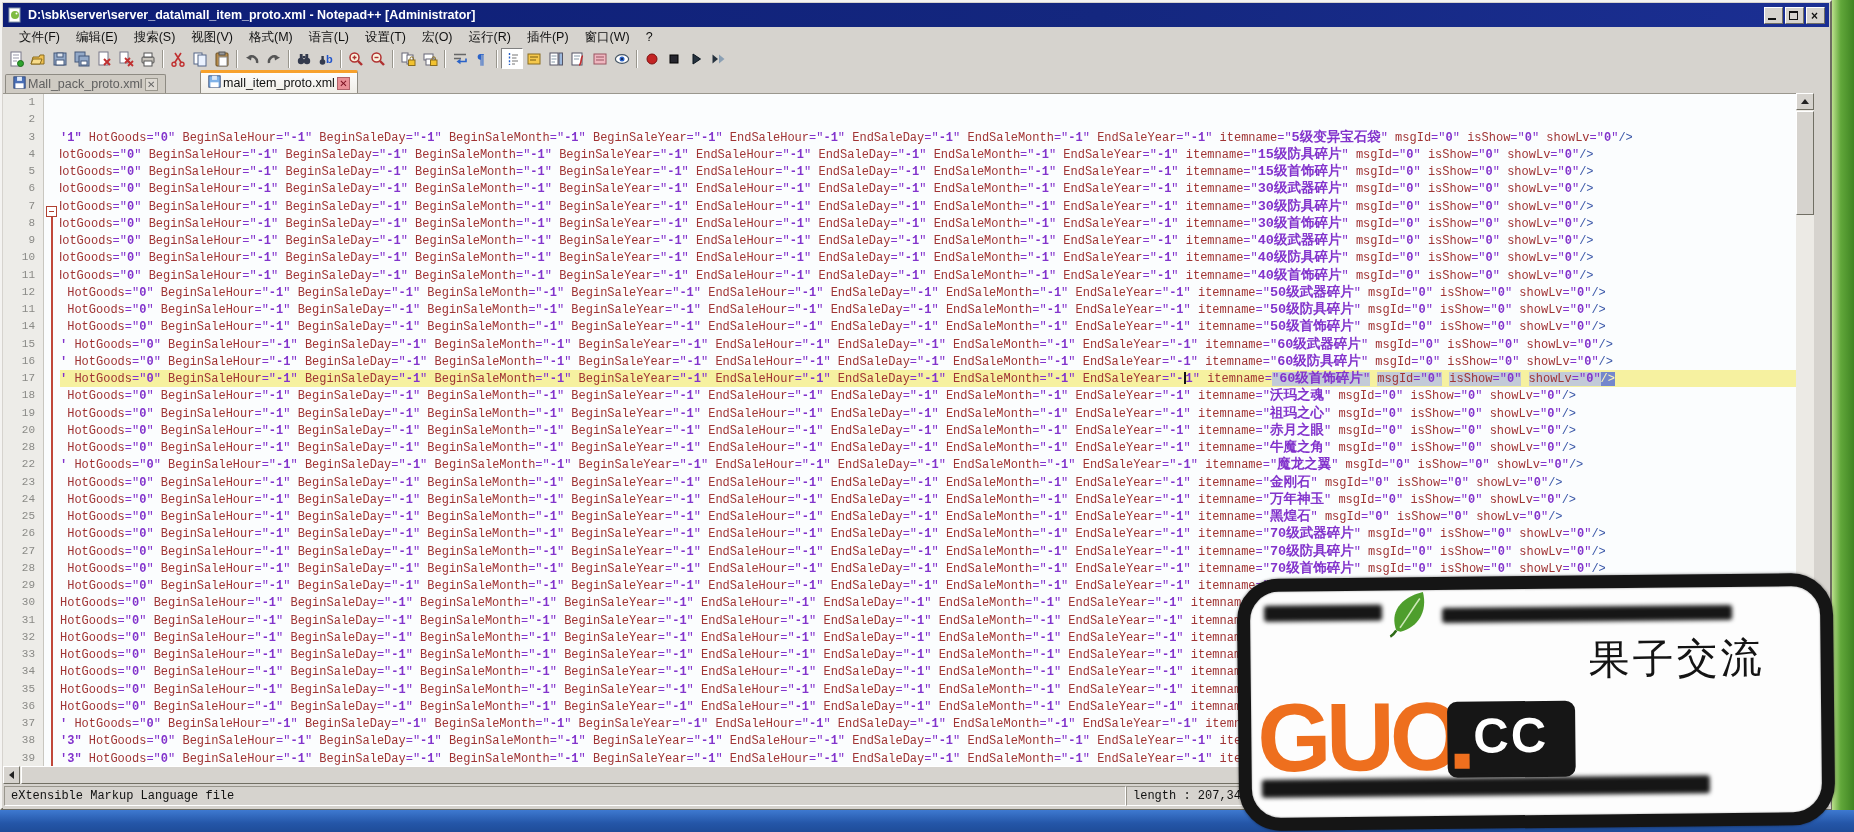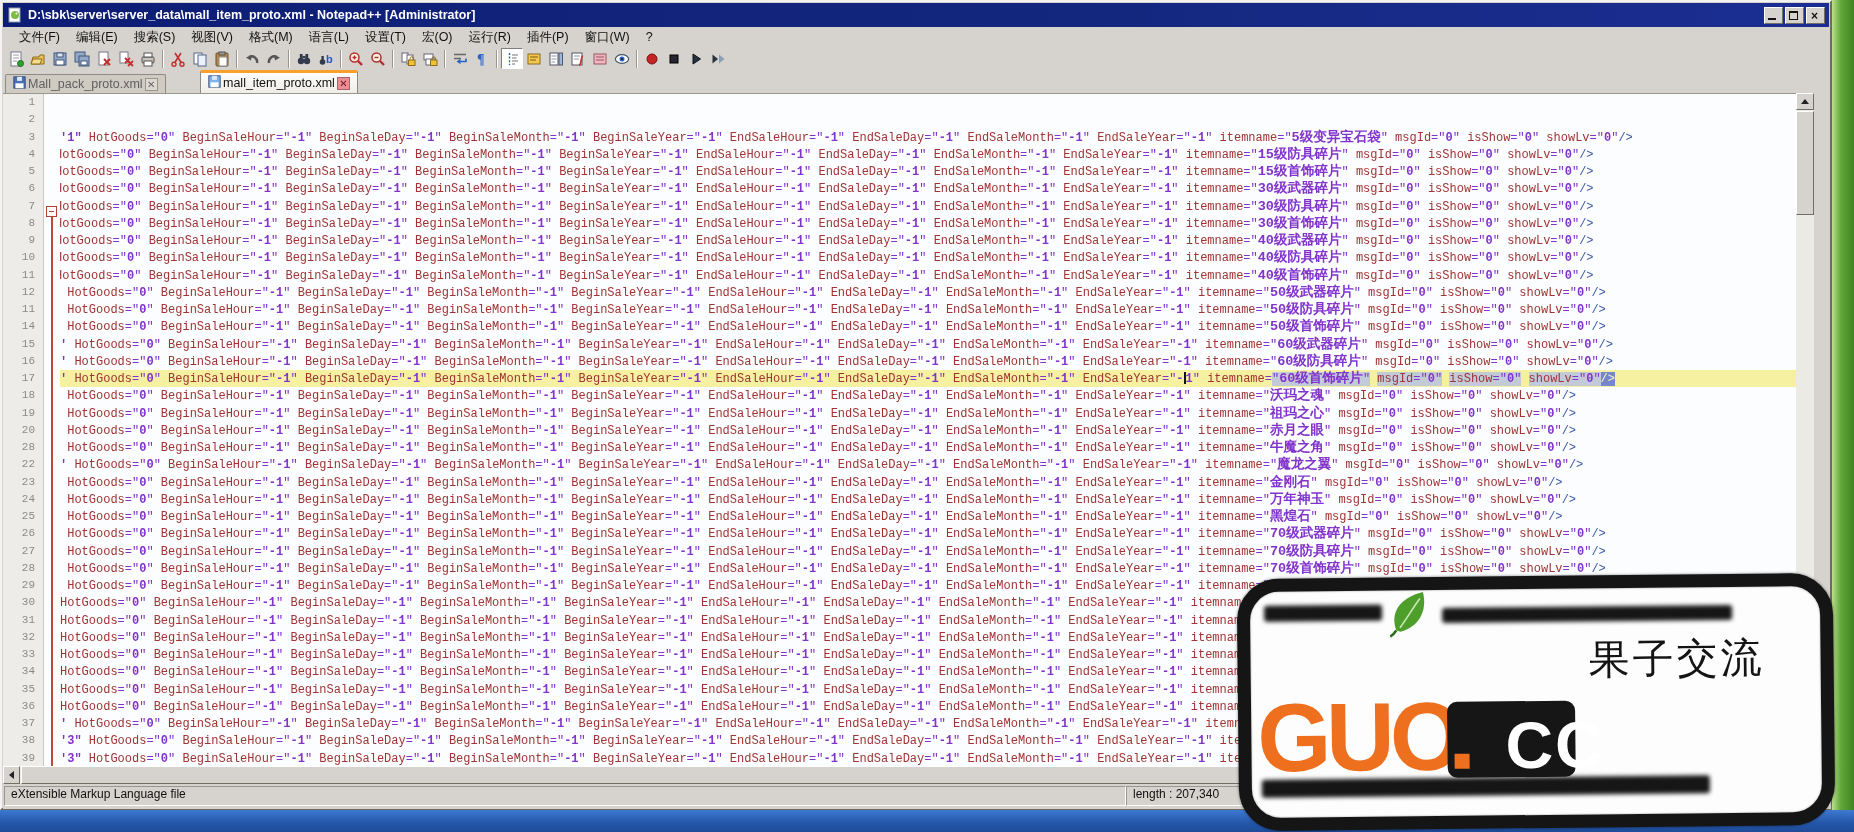--- a/index.html
+++ b/index.html
@@ -80,34 +80,34 @@
   .arr.up{border-bottom:5px solid #222;margin-top:-4px;}
   .arr.down{border-top:5px solid #222;margin-bottom:-4px;}
   .arr.left{border-right:5px solid #222;margin-left:-4px;}
   .arr.right{border-left:5px solid #222;margin-right:-4px;}
   .sb-corner{position:absolute;left:1794px;top:764px;width:36px;height:18px;background:#D6D3CE;}
 
   
   .statusbar{position:absolute;left:1px;top:782px;width:1828px;height:25px;background:#D6D3CE;
      font-size:12px;color:#111;}
   .status-panel{position:absolute;top:2px;height:20px;border:1px solid;box-sizing:border-box;
-     border-color:#99968D #FFFFFF #FFFFFF #99968D;display:flex;padding:0 6px;
-     font-family:Liberation Sans, sans-serif;white-space:nowrap;overflow:hidden;}
+     border-color:#99968D #FFFFFF #FFFFFF #99968D;display:flex;align-items:center;padding:0 6px;
+     font-family:Liberation Mono, monospace;white-space:nowrap;overflow:hidden;}
 
   
   .stamp{position:absolute;left:1238px;top:576px;width:596px;height:252px;background:#FDFDFD;
      border:13px solid #151515;border-radius:42px;box-sizing:border-box;transform:rotate(-0.6deg);
      z-index:50;box-shadow:0 0 3px rgba(0,0,0,.55), inset 0 0 2px rgba(0,0,0,.4);}
   .smudge{position:absolute;background:#161616;filter:blur(2px);border-radius:3px;}
   .guo{position:absolute;left:6px;top:106px;font-size:95px;line-height:80px;font-weight:900;
      letter-spacing:-5px;color:#EE6F1E;font-family:"Liberation Sans",sans-serif;transform:scaleY(1.02);}
   .ccbox{position:absolute;left:196px;top:112px;width:128px;height:76px;background:#161616;border-radius:10px;}
   .ccdot{position:absolute;left:7px;bottom:9px;width:15px;height:15px;background:#EE6F1E;}
-  .cctext{position:absolute;left:26px;top:6px;color:#FFFFFF;font-weight:900;font-size:66px;
-     font-family:"Liberation Sans",sans-serif;letter-spacing:2px;margin-left:32px;}
+  .cctext{position:absolute;left:26px;top:6px;color:#FFFFFF;font-weight:900;font-size:49px;
+     font-family:"Liberation Sans",sans-serif;letter-spacing:2px;}
   .gz{position:absolute;left:338px;top:44px;font-size:41px;color:#141414;letter-spacing:3px;font-weight:500;}
   .leafwrap{position:absolute;left:136px;top:0px;width:46px;height:48px;}
 </style>
 </head>
 <body>
 
 <div id="screen">
 
   <div class="desktop-green"></div>
   <div class="taskbar-blue"></div>

